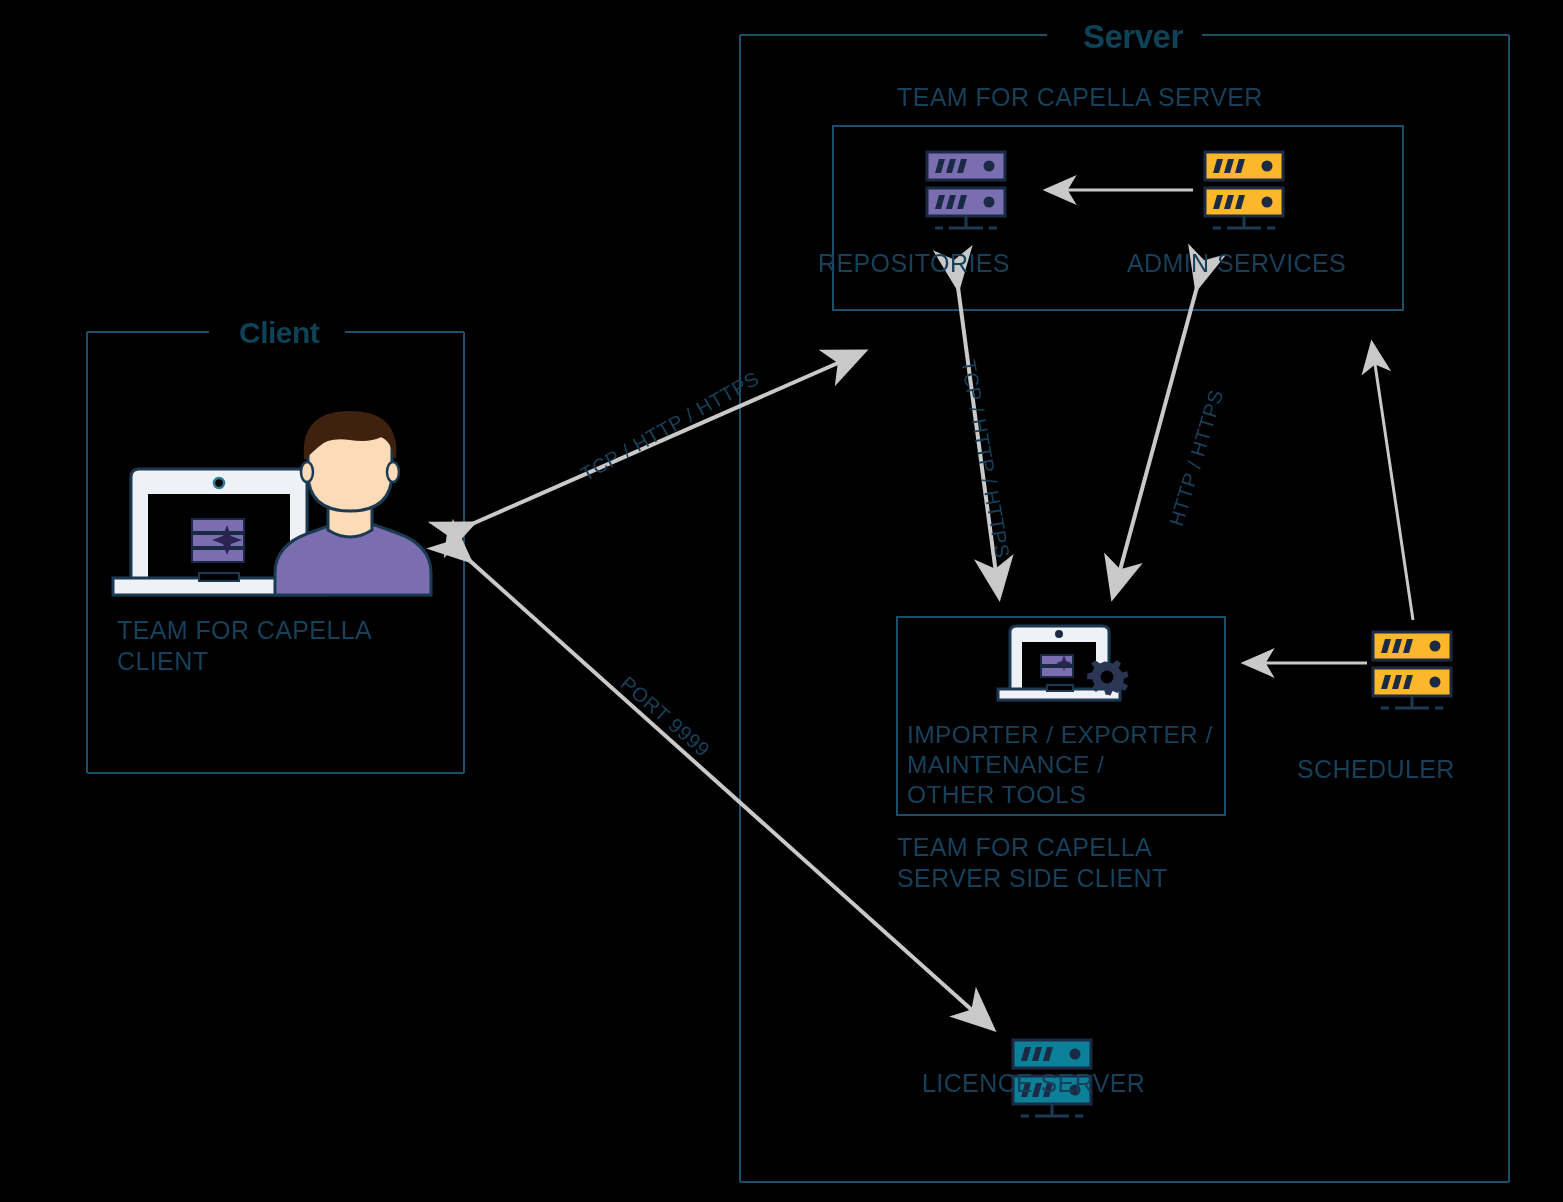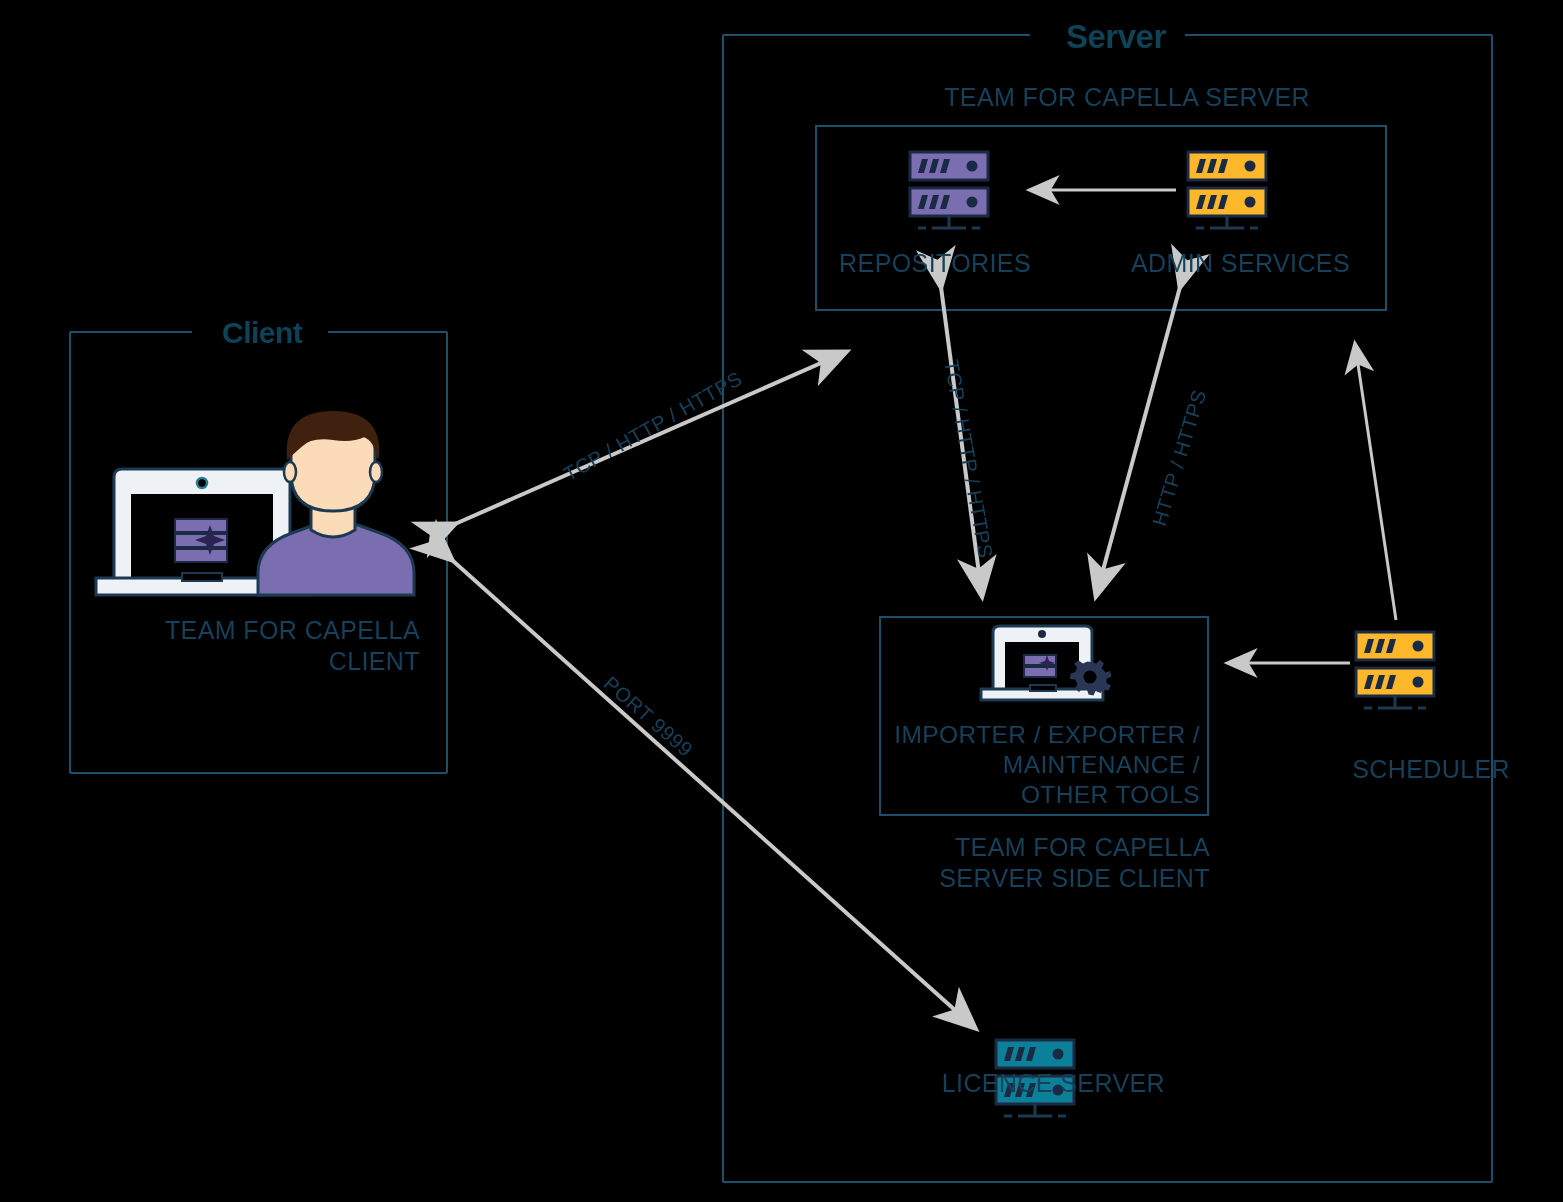--- a/index.html
+++ b/index.html
@@ -2,21 +2,21 @@
 <html><head>
 <meta charset="utf-8">
 <style>
   * { box-sizing: border-box; margin: 0; padding: 0; }
   html, body {
     width: 1563px; height: 1202px;
     background: #000000;
     font-family: "Liberation Sans", sans-serif;
     overflow: hidden;
   }
-  #stage { position: relative; width: 1396px; height: 1202px; }
+  #stage { position: relative; width: 1396px; height: 1202px; margin-left: 17px; }
 
   svg.layer { position: absolute; top: 0; left: 0; width: 1563px; height: 1202px; }
   #vector { z-index: 1; }
 
   .html-layer { position: absolute; top:0; left:0; width:1563px; height:1202px; z-index: 3; pointer-events:none; }
   .html-layer > * { pointer-events: auto; }
 
   
   .group-title {
     position: absolute;
@@ -29,21 +29,21 @@
   }
   #server-title { font-size: 33px; left: 1052px; top: 18px; }
   #client-title { font-size: 30px; left: 208px; top: 316px; }
 
   
   .caption {
     position: absolute;
     color: #17405a;
     font-size: 25px;
     letter-spacing: 0.4px;
-    text-align: right;
+    text-align: left;
     line-height: 1.22;
     white-space: pre-line;
   }
   #cap-repositories { left: 801px; top: 248px; width: 230px; }
   #cap-admin        { left: 1110px; top: 248px; width: 240px; }
   #cap-tfc-server   { left: 880px; top: 82px; width: 430px; }
   #cap-client       { left: 100px; top: 615px; width: 320px; }
   #cap-tools        { left: 890px; top: 720px; width: 310px; font-size: 24.5px; }
   #cap-ssclient     { left: 880px; top: 832px; width: 330px; }
   #cap-scheduler    { left: 1280px; top: 754px; width: 230px; }

